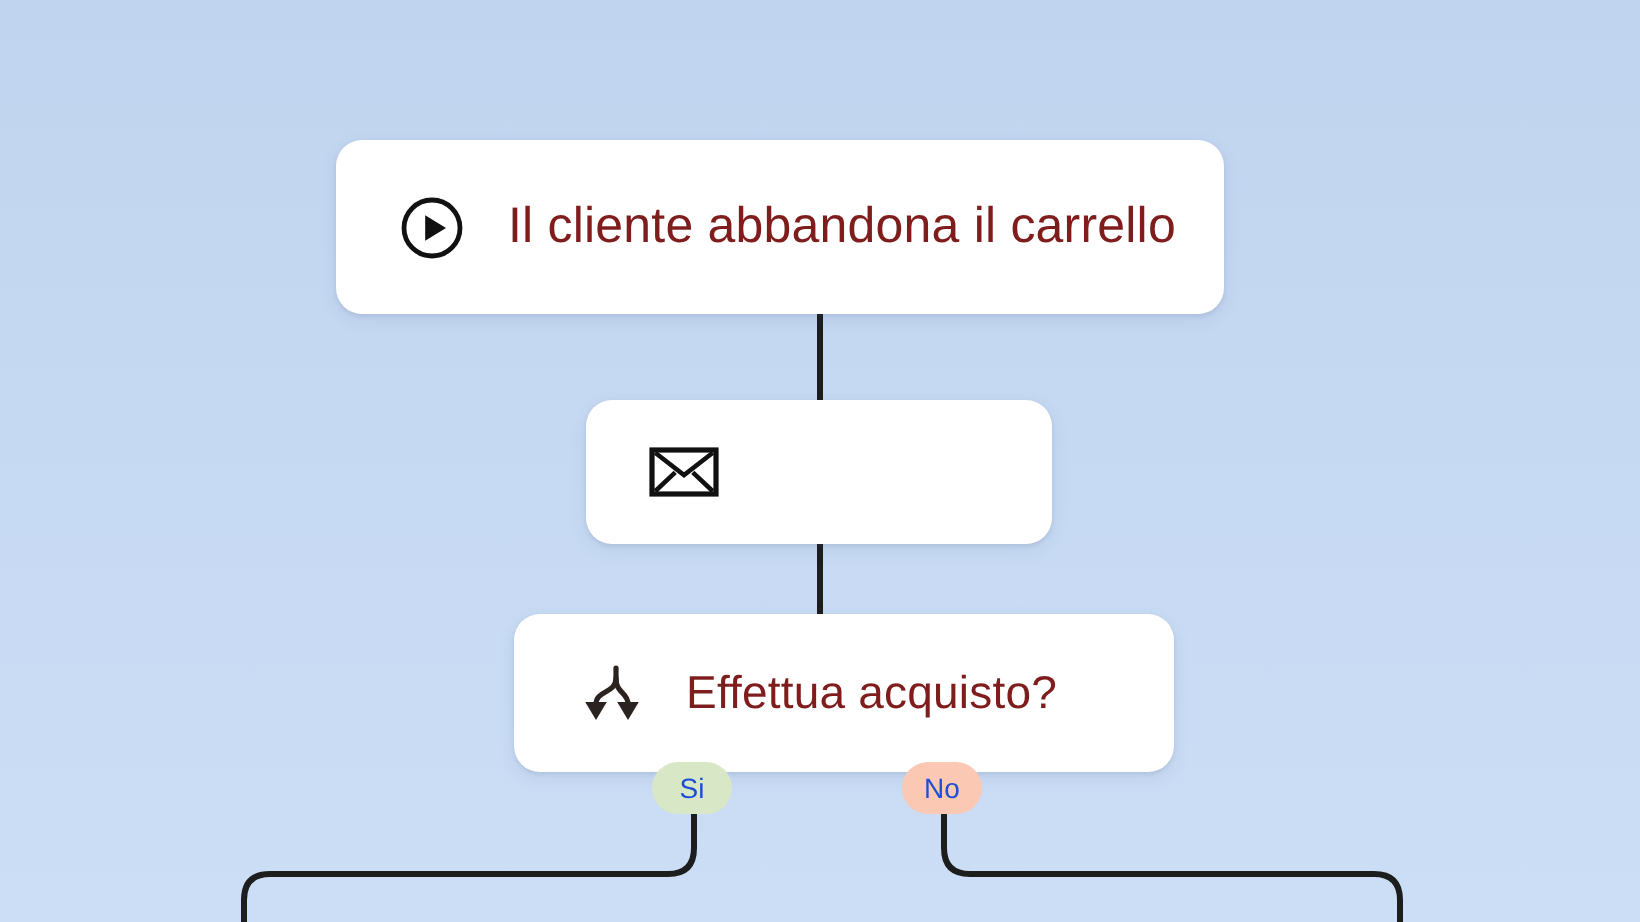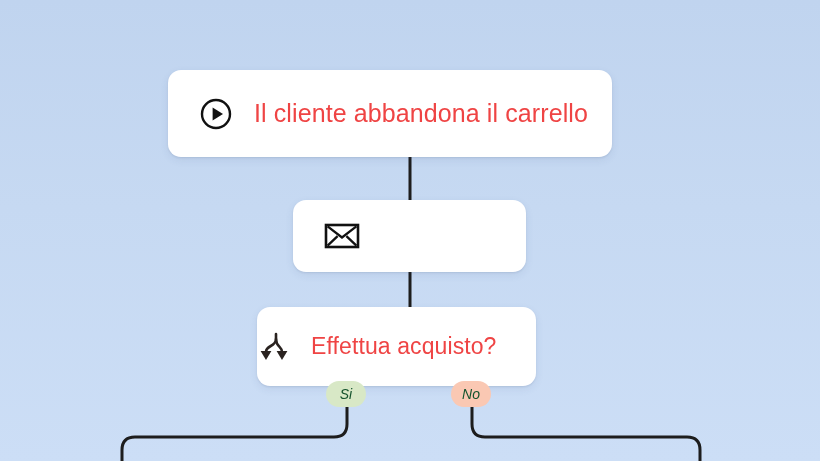--- a/index.html
+++ b/index.html
@@ -37,21 +37,21 @@
     box-sizing: border-box;
     z-index: 3;
   }
   .node-icon {
     flex: 0 0 auto;
     display: flex;
     align-items: center;
     justify-content: center;
   }
   .node-label {
-    color: #ef4444;
+    color: #7f1d1d;
     white-space: nowrap;
     letter-spacing: 0.1px;
   }
 
   
   #node-trigger {
     left: 168px;
     top: 70px;
     width: 444px;
     height: 87px;
@@ -72,42 +72,42 @@
   }
   #node-email .node-label {
     font-size: 23px;
     margin-left: 19px;
   }
 
   
   #node-condition {
     left: 257px;
     top: 307px;
-    width: 279px;
+    width: 330px;
     height: 79px;
+    padding-left: 32px;
   }
   #node-condition .node-label {
     font-size: 23px;
     margin-left: 20px;
   }
 
   .badge {
     position: absolute;
     height: 26px;
     border-radius: 13px;
     display: flex;
     align-items: center;
     justify-content: center;
     font-size: 14px;
-    color: #14532d;
+    color: #1d4ed8;
     z-index: 4;
     box-sizing: border-box;
     padding: 12px 11px;
     min-width: 40px;
-    font-style: italic;
   }
   #badge-yes {
     left: 326px;
     top: 381px;
     background: #d8e8c6;
   }
   #badge-no {
     left: 451px;
     top: 381px;
     background: #fac8b3;

